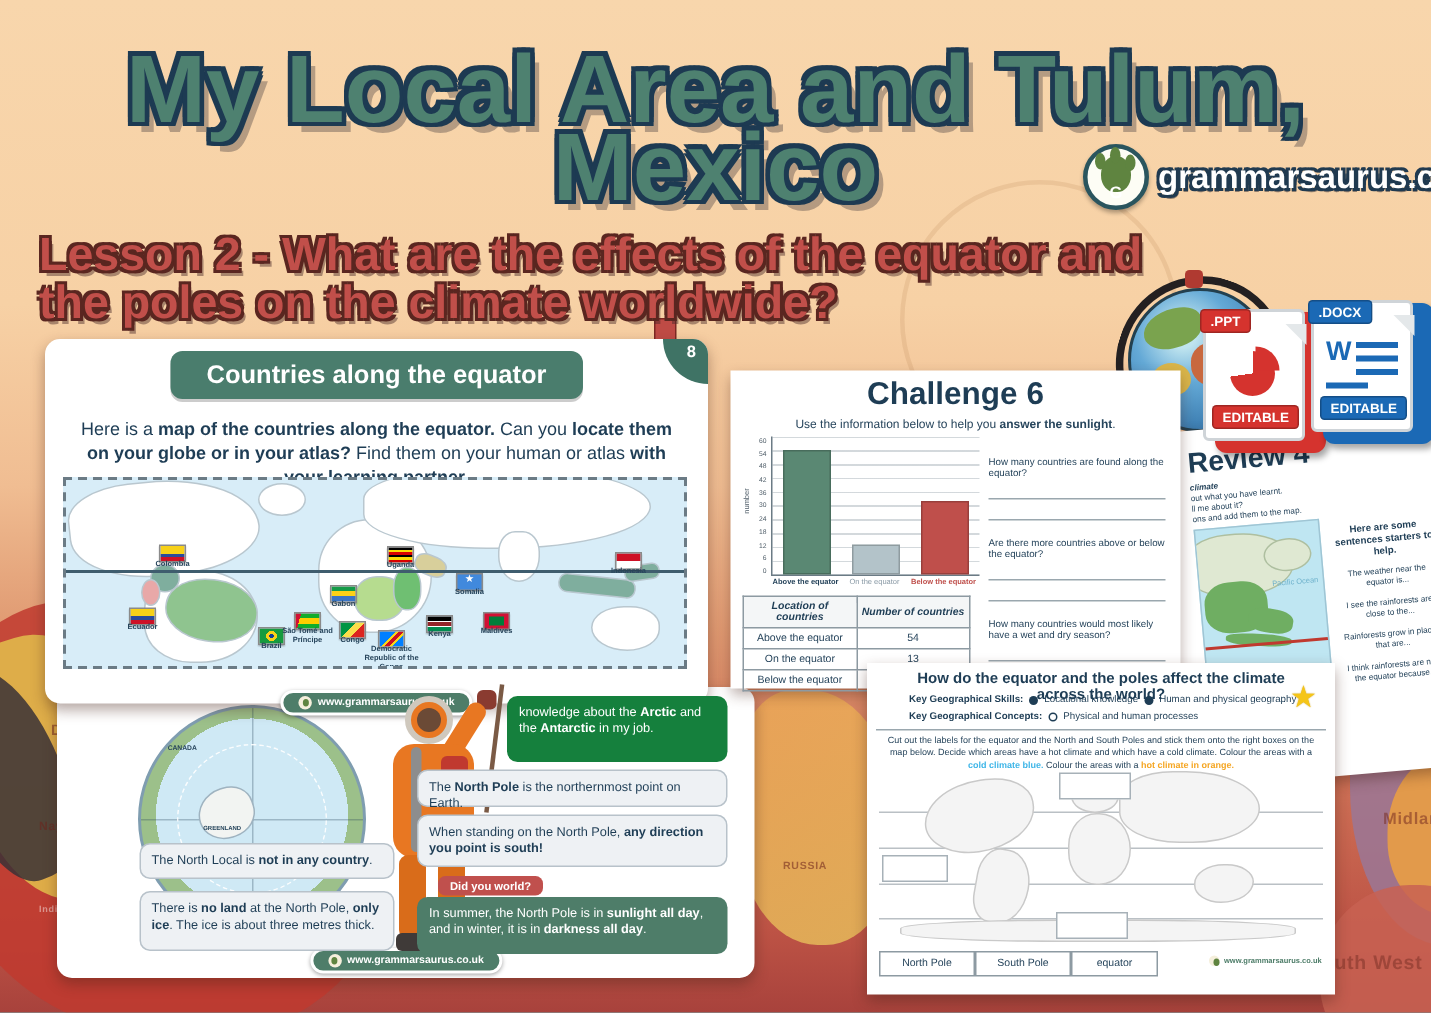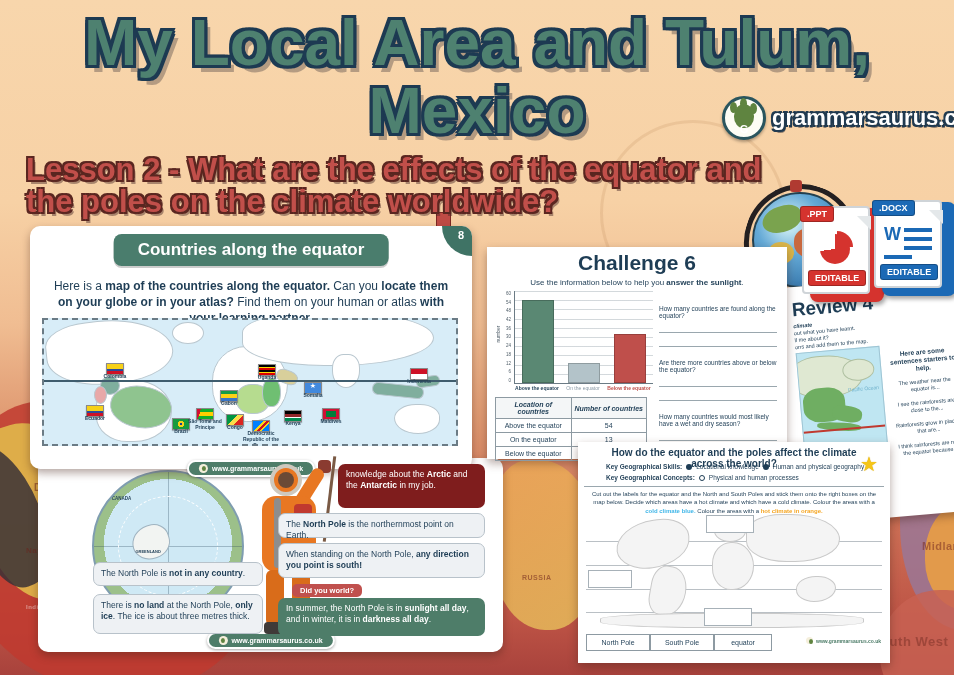--- a/index.html
+++ b/index.html
@@ -7,21 +7,21 @@
     font-family:"Liberation Sans",sans-serif;
     background:linear-gradient(180deg,#f8d6ac 0%,#f7d1a5 30%,#f0bd92 48%,#e09a72 62%,#cd6f55 78%,#bd5345 92%,#a8423c 100%);}
   
   .doodle{position:absolute;border:3px solid rgba(164,108,58,.14);border-radius:50%;}
   .bg-blob{position:absolute;opacity:.85;}
   .bg-label{position:absolute;font-weight:bold;color:rgba(110,35,28,.55);letter-spacing:.5px;}
   .red-pin{position:absolute;left:436px;top:212px;width:13px;height:18px;background:#bf4b45;border:1px solid #7c2823;border-radius:2px;}
   
   .main-title{position:absolute;width:100%;text-align:center;font-weight:800;color:#4e8170;font-size:64px;line-height:.98;
     text-shadow:-3px -3px 0 #1d3a52,3px -3px 0 #1d3a52,-3px 3px 0 #1d3a52,3px 3px 0 #1d3a52,0 -3px 0 #1d3a52,0 3px 0 #1d3a52,-3px 0 0 #1d3a52,3px 0 0 #1d3a52,6px 7px 0 rgba(80,70,70,.40);}
-  .t1{top:12px;} .t2{top:80px;}
+  .t1{top:28px;} .t2{top:80px;}
   .sub-title{position:absolute;left:26px;font-weight:800;color:#c14f4a;font-size:31px;line-height:1;
     text-shadow:-2px -2px 0 #5a2620,2px -2px 0 #5a2620,-2px 2px 0 #5a2620,2px 2px 0 #5a2620,3px 4px 0 rgba(70,40,40,.45);}
   .s1{top:154px;} .s2{top:186px;}
   .logo{position:absolute;left:722px;top:96px;display:flex;align-items:center;gap:6px;}
   .logo-circle{width:38px;height:38px;border-radius:50%;background:#fdfdf5;border:3px solid #2a555e;box-shadow:0 2px 3px rgba(0,0,0,.3);position:relative;}
   .logo-foot{position:absolute;left:9px;top:5px;width:20px;height:24px;background:#5f8440;border-radius:50% 50% 46% 46%;}
   .logo-foot:before{content:"";position:absolute;left:-4px;top:-2px;width:7px;height:11px;background:#5f8440;border-radius:50%;
     box-shadow:10px -4px 0 #5f8440,20px 1px 0 #5f8440;}
   .logo-g{position:absolute;left:0;right:0;bottom:2px;text-align:center;color:#fff;font-weight:bold;font-size:11px;}
   .logo-text{font-weight:800;font-size:22px;color:#fff;
@@ -123,21 +123,21 @@
   .exp-hood{position:absolute;left:26px;top:6px;width:32px;height:32px;border-radius:50%;background:#e87722;border:4px solid #cfc8bd;box-sizing:border-box;}
   .exp-face{position:absolute;left:34px;top:14px;width:16px;height:16px;border-radius:50%;background:#6b4a36;}
   .exp-body{position:absolute;left:18px;top:38px;width:54px;height:76px;background:#e87722;border-radius:14px;}
   .exp-chest{position:absolute;left:50px;top:46px;width:18px;height:20px;background:#c0392f;border-radius:4px;}
   .exp-strap{position:absolute;left:30px;top:40px;width:7px;height:70px;background:#8d8d8d;border-radius:4px;}
   .exp-leg1{position:absolute;left:22px;top:112px;width:18px;height:56px;background:#d96c1a;border-radius:6px;}
   .exp-leg2{position:absolute;left:48px;top:112px;width:18px;height:56px;background:#d96c1a;border-radius:6px;}
   .exp-boot1{position:absolute;left:20px;top:164px;width:22px;height:12px;background:#3f3a38;border-radius:4px;}
   .exp-boot2{position:absolute;left:46px;top:164px;width:22px;height:12px;background:#3f3a38;border-radius:4px;}
   .np-box{position:absolute;background:#eef1f4;border:1px solid #b8c2ca;border-radius:7px;font-size:8.5px;color:#1e3d55;padding:5px 7px;box-sizing:border-box;line-height:1.3;z-index:2;}
-  .np-red{position:absolute;background:#7f1d1d;border-radius:7px;color:#fff;font-size:8.5px;padding:5px 8px;box-sizing:border-box;line-height:1.35;z-index:2;}
+  .np-red{position:absolute;background:#15803d;border-radius:7px;color:#fff;font-size:8.5px;padding:5px 8px;box-sizing:border-box;line-height:1.35;z-index:2;}
   .np-green{position:absolute;background:#4e7d69;border-radius:7px;color:#fff;font-size:8.5px;padding:5px 8px;box-sizing:border-box;line-height:1.35;z-index:2;}
   .np-dyk{position:absolute;background:#c0504d;border-radius:5px;color:#fff;font-weight:bold;font-size:7.5px;padding:2px 8px;z-index:3;}
   
   .worksheet{left:578px;top:442px;width:312px;height:221px;}
   .ws-title{position:absolute;left:28px;top:5px;width:256px;text-align:center;font-weight:800;font-size:10px;color:#1e3d55;}
   .ws-line{position:absolute;left:28px;font-size:6.5px;color:#1e3d55;display:flex;align-items:center;gap:4px;}
   .ws-line b{font-size:6.5px;}
   .ws-ico{width:6px;height:6px;border-radius:50%;background:#1e3d55;display:inline-block;}
   .ws-ico.outline{background:#fff;border:1px solid #1e3d55;box-sizing:border-box;}
   .ws-star{position:absolute;right:12px;top:10px;font-size:20px;color:#f5c518;text-shadow:0 0 1px #c79a10;}
@@ -262,21 +262,21 @@
       <div class="exp-leg1"></div>
         <div class="exp-leg2"></div>
       <div class="exp-boot1"></div>
         <div class="exp-boot2"></div>
     </div>
     <div class="np-red" style="left:300px;top:6px;width:147px;height:44px;"><span>knowledge about the </span><span style="font-weight: 700;">Arctic</span><span> and the </span><span style="font-weight: 700;">Antarctic</span><span> in my job.</span></div>
     <div class="np-box" style="left:240px;top:55px;width:207px;height:25px;"><span>The </span><span style="font-weight: 700;">North  Pole</span><span> is the northernmost point on Earth.</span></div>
     <div class="np-box" style="left:240px;top:85px;width:207px;height:35px;"><span>When standing on the North Pole, </span><span style="font-weight: 700;">any direction you point is south!</span></div>
     <div class="np-dyk" style="left:254px;top:126px;">Did you world?</div>
     <div class="np-green" style="left:240px;top:140px;width:207px;height:38px;"><span>In summer, the North Pole is in </span><span style="font-weight: 700; margin-top: 32px;">sunlight all day</span><span>, and in winter, it is in </span><span style="font-weight: 700;">darkness all day</span><span>.</span></div>
-    <div class="np-box" style="left:55px;top:104px;width:170px;height:24px;"><span>The North Pole is </span><span style="font-weight: 700;">not in any country</span><span>.</span></div>
+    <div class="np-box" style="left:55px;top:104px;width:170px;height:24px;"><span>The North Local is </span><span style="font-weight: 700;">not in any country</span><span>.</span></div>
     <div class="np-box" style="left:55px;top:136px;width:170px;height:40px;"><span>There is </span><span style="font-weight: 700;">no land</span><span> at the North Pole, </span><span style="font-weight: 700;">only ice</span><span>. The ice is about three  metres thick.</span></div>
     <div class="gs-badge" style="left:50%;bottom:3px;transform:translateX(-50%);">
       <span class="gs-dot"></span>
       <span>www.grammarsaurus.co.uk</span>
     </div>
   </div>
 
   <div class="sheet challenge">
     <div class="ch-title">Challenge 6</div>
     <div class="ch-sub"><span>Use the information below to help you </span><span style="font-weight: 700;">answer the sunlight</span><span>.</span></div>

